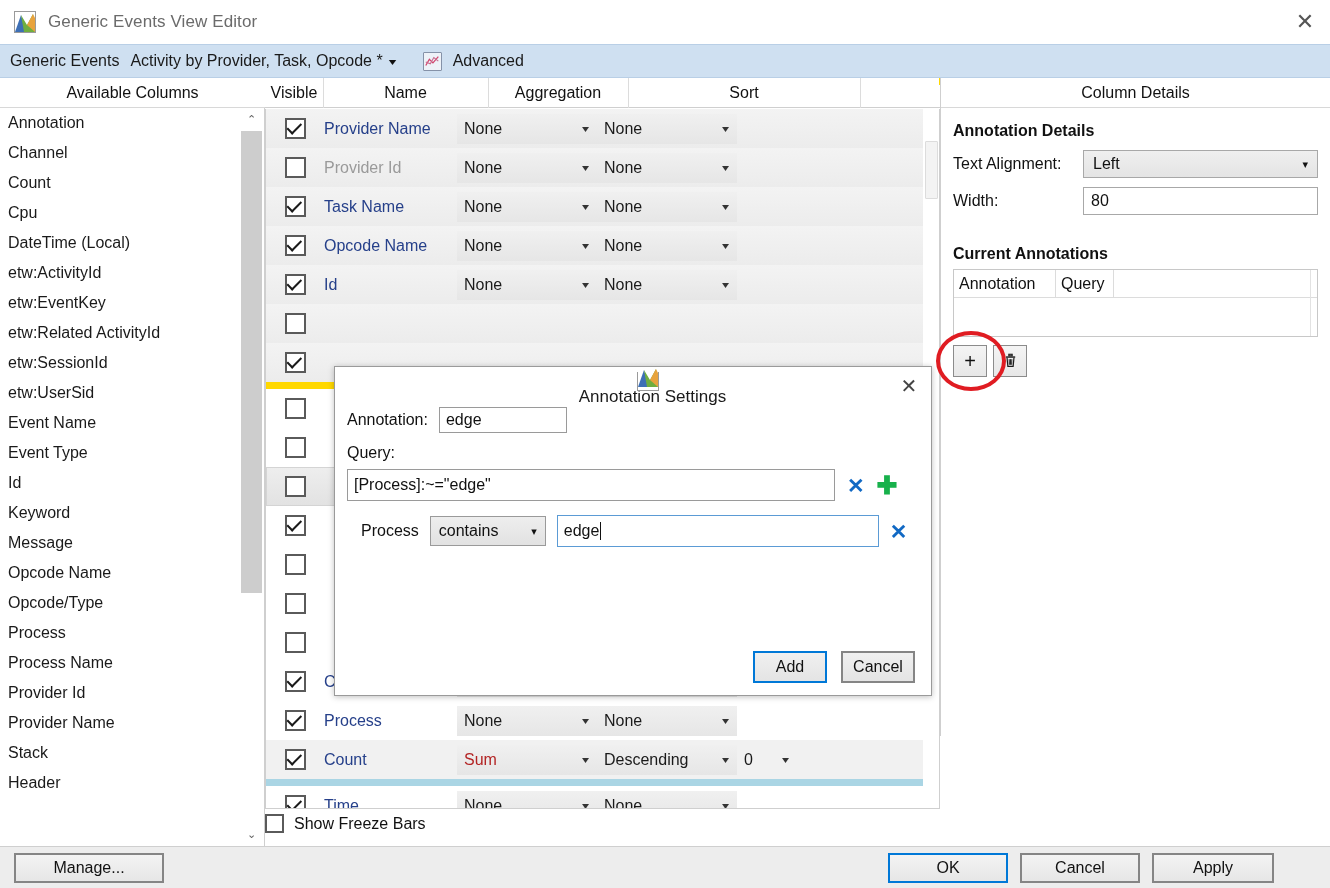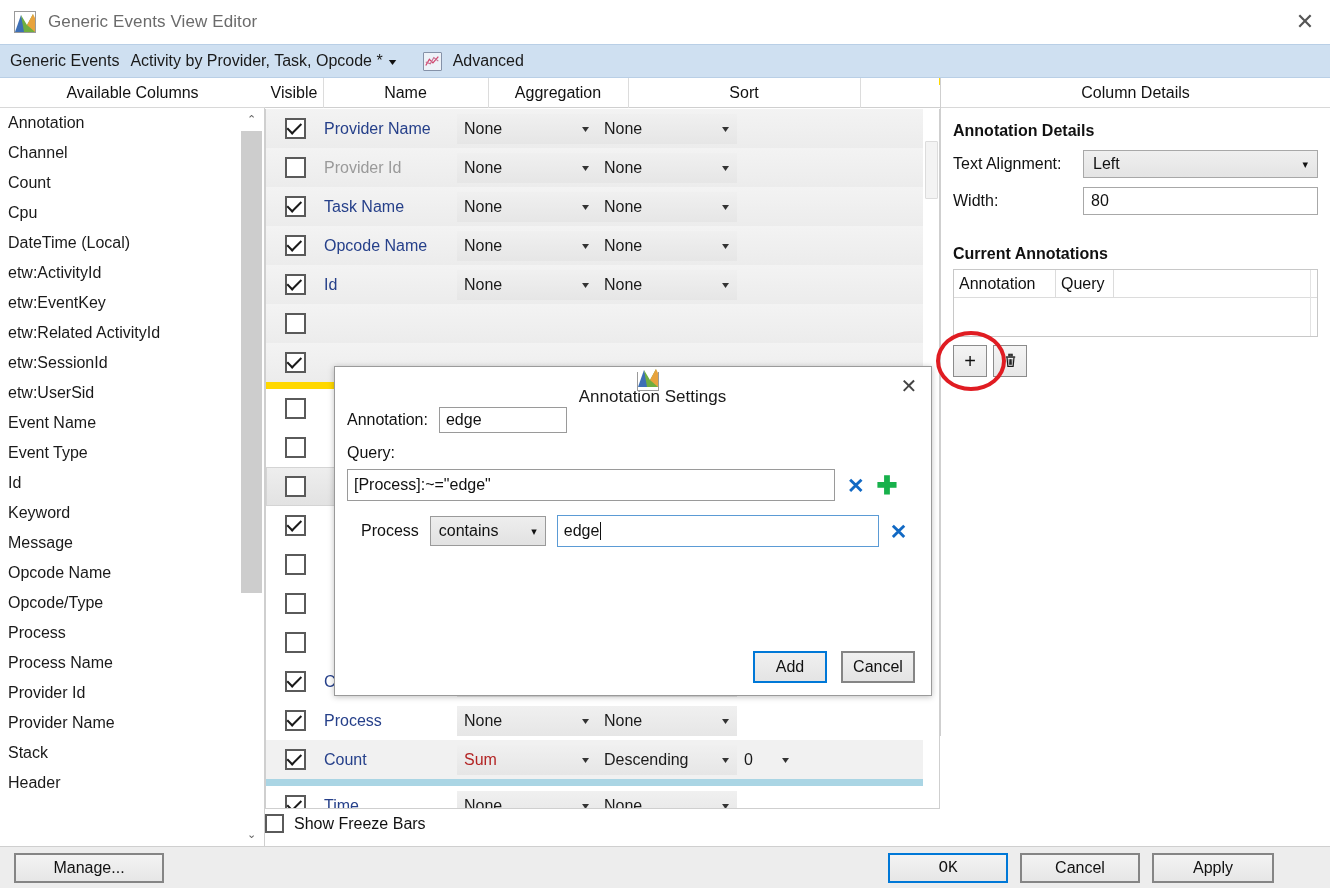--- a/index.html
+++ b/index.html
@@ -255,21 +255,21 @@
   #bottombar {
     position:absolute; left:0; top:846px; width:1330px; height:42px;
     background:#ededed; border-top:1px solid #cfcfcf;
     display:flex; align-items:center;
   }
   .bbtn {
     height:30px; font-size:16px; display:flex; align-items:center; justify-content:center;
     background:linear-gradient(#f3f3f3,#e6e6e6);
   }
   #btnManage { margin-left:14px; width:150px; border:2px solid #858585; }
-  #btnOK { position:absolute; right:322px; width:120px; border:2px solid #0078d7;font-family:Liberation Mono, monospace; }
+  #btnOK { position:absolute; right:322px; width:120px; border:2px solid #0078d7; }
   #btnCancel { position:absolute; right:190px; width:120px; border:2px solid #858585; }
   #btnApply { position:absolute; right:56px; width:122px; border:2px solid #858585; }
 
   
   .wpaicon { width:100%; height:100%; background:#ffffff; border:1px solid #9a9a9a; position:relative; overflow:hidden; }
 </style>
 </head>
 <body>
 
 <div id="titlebar">

